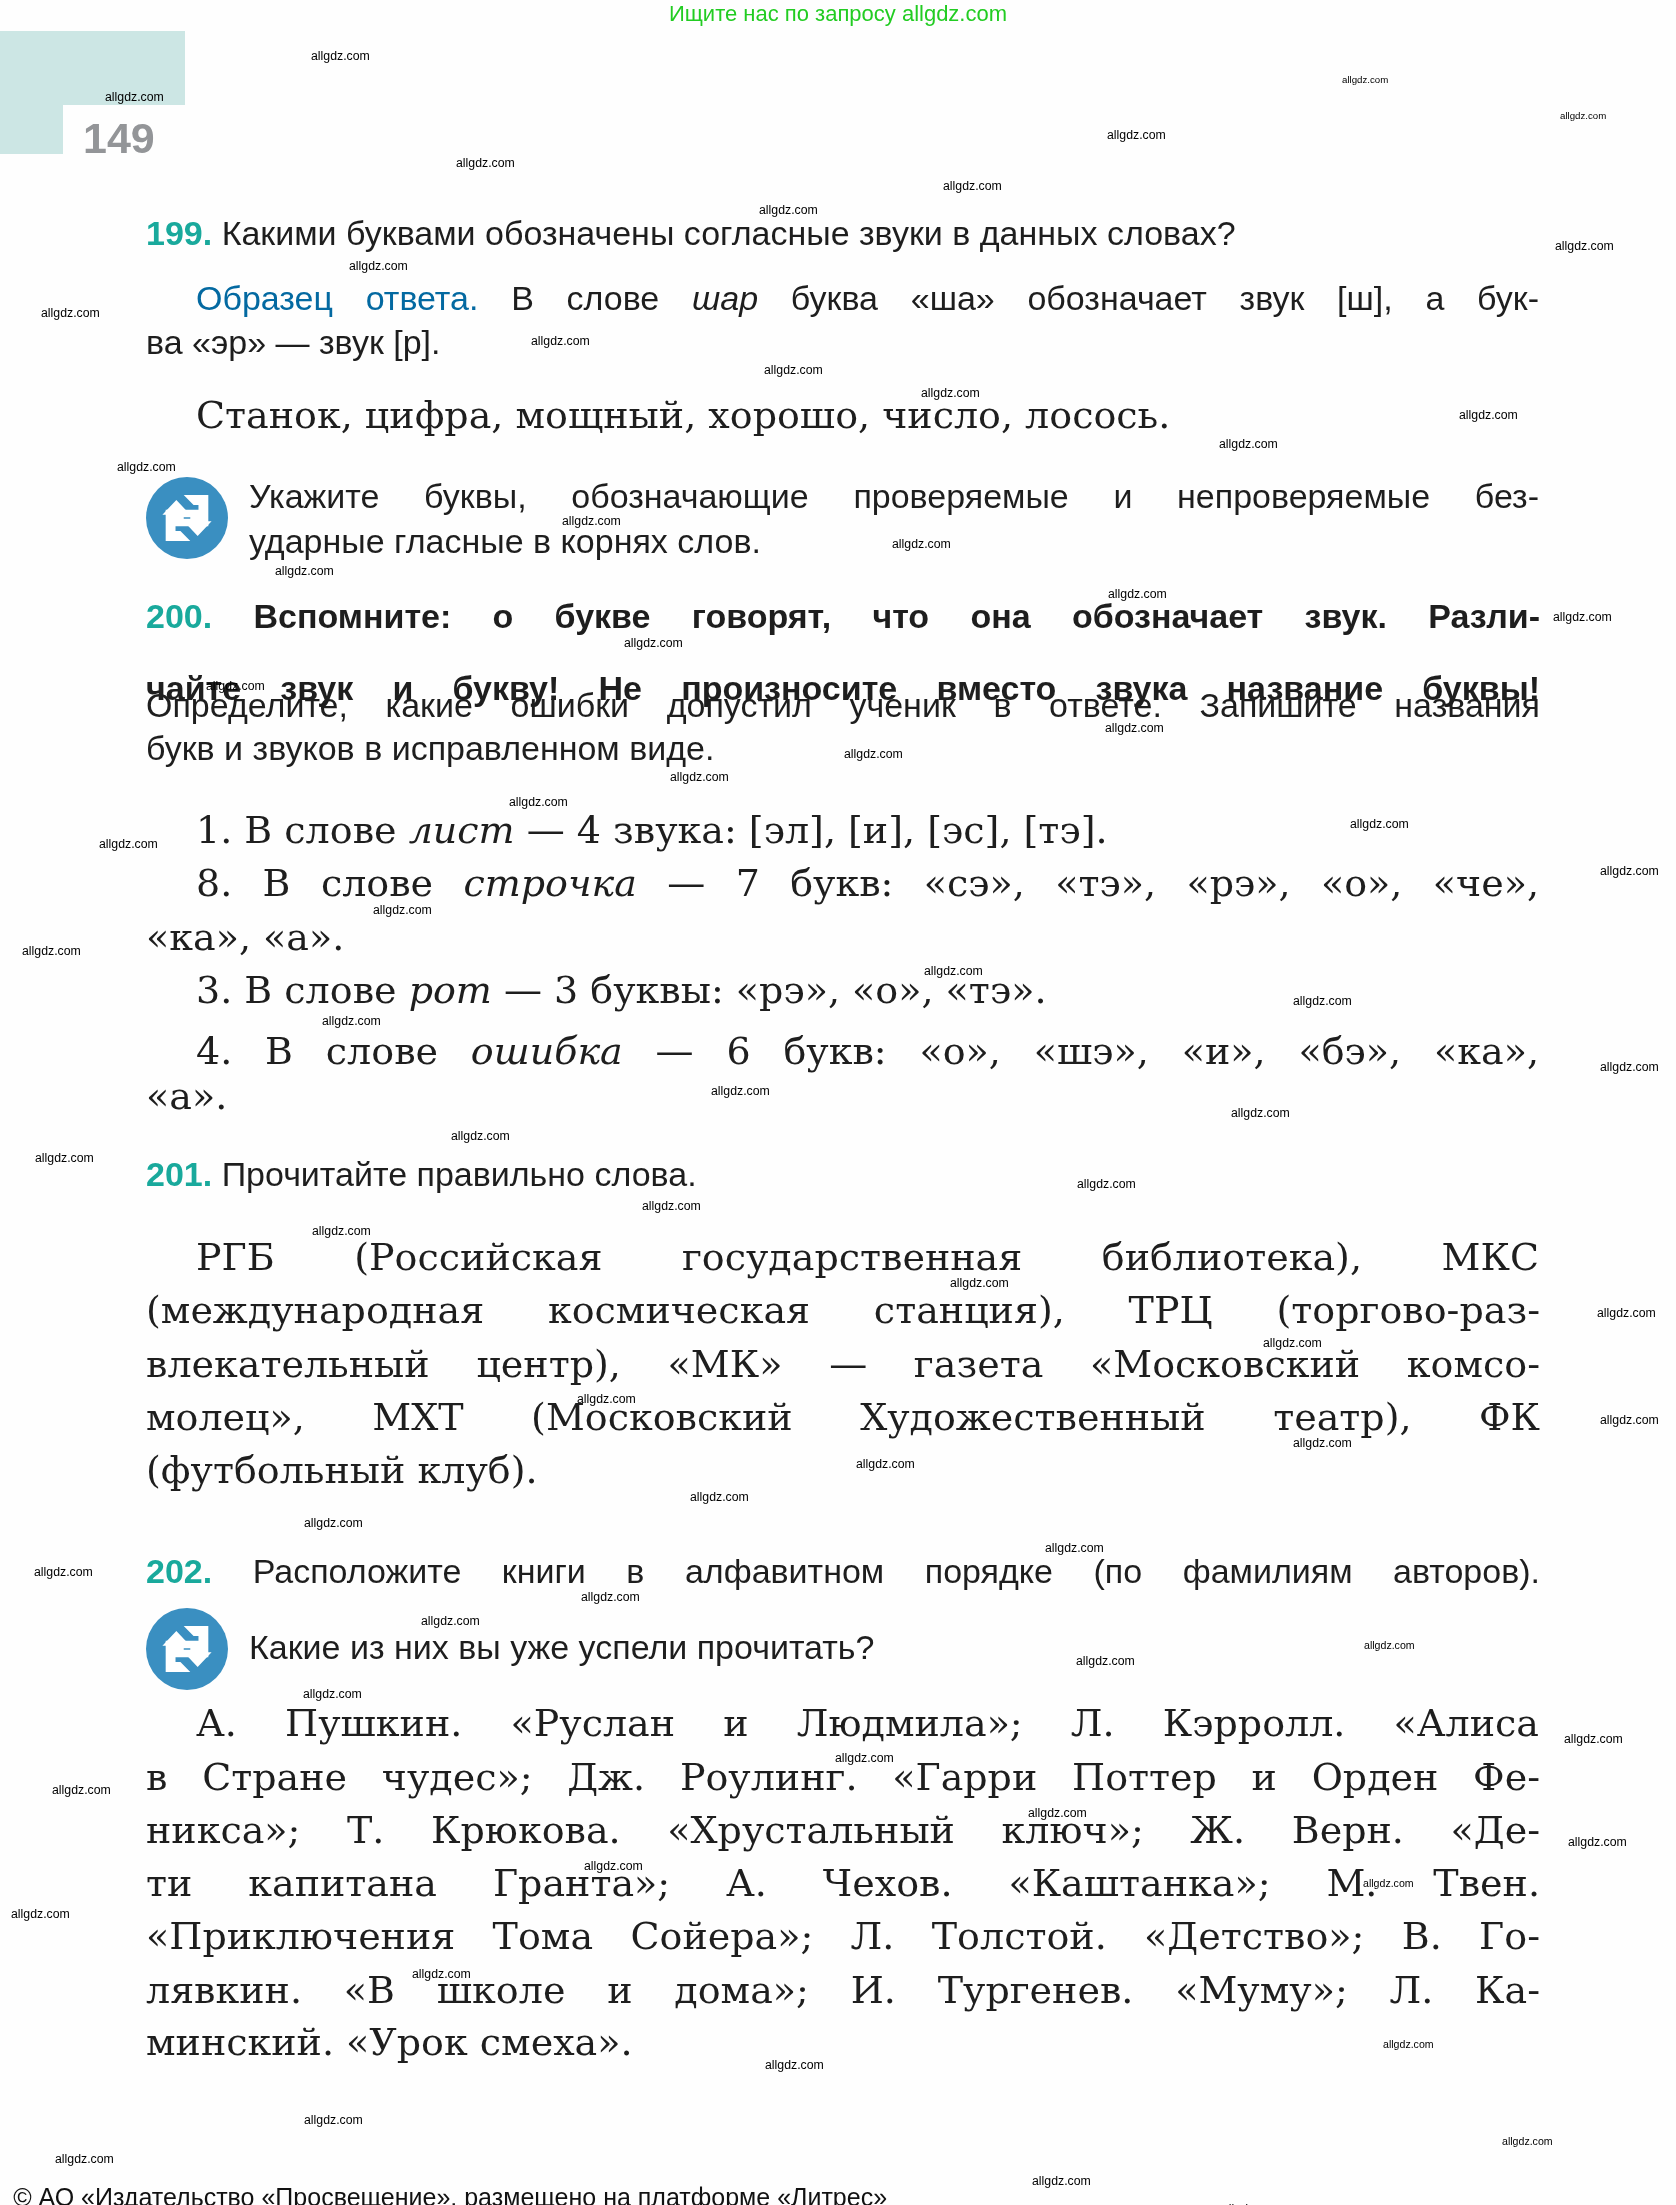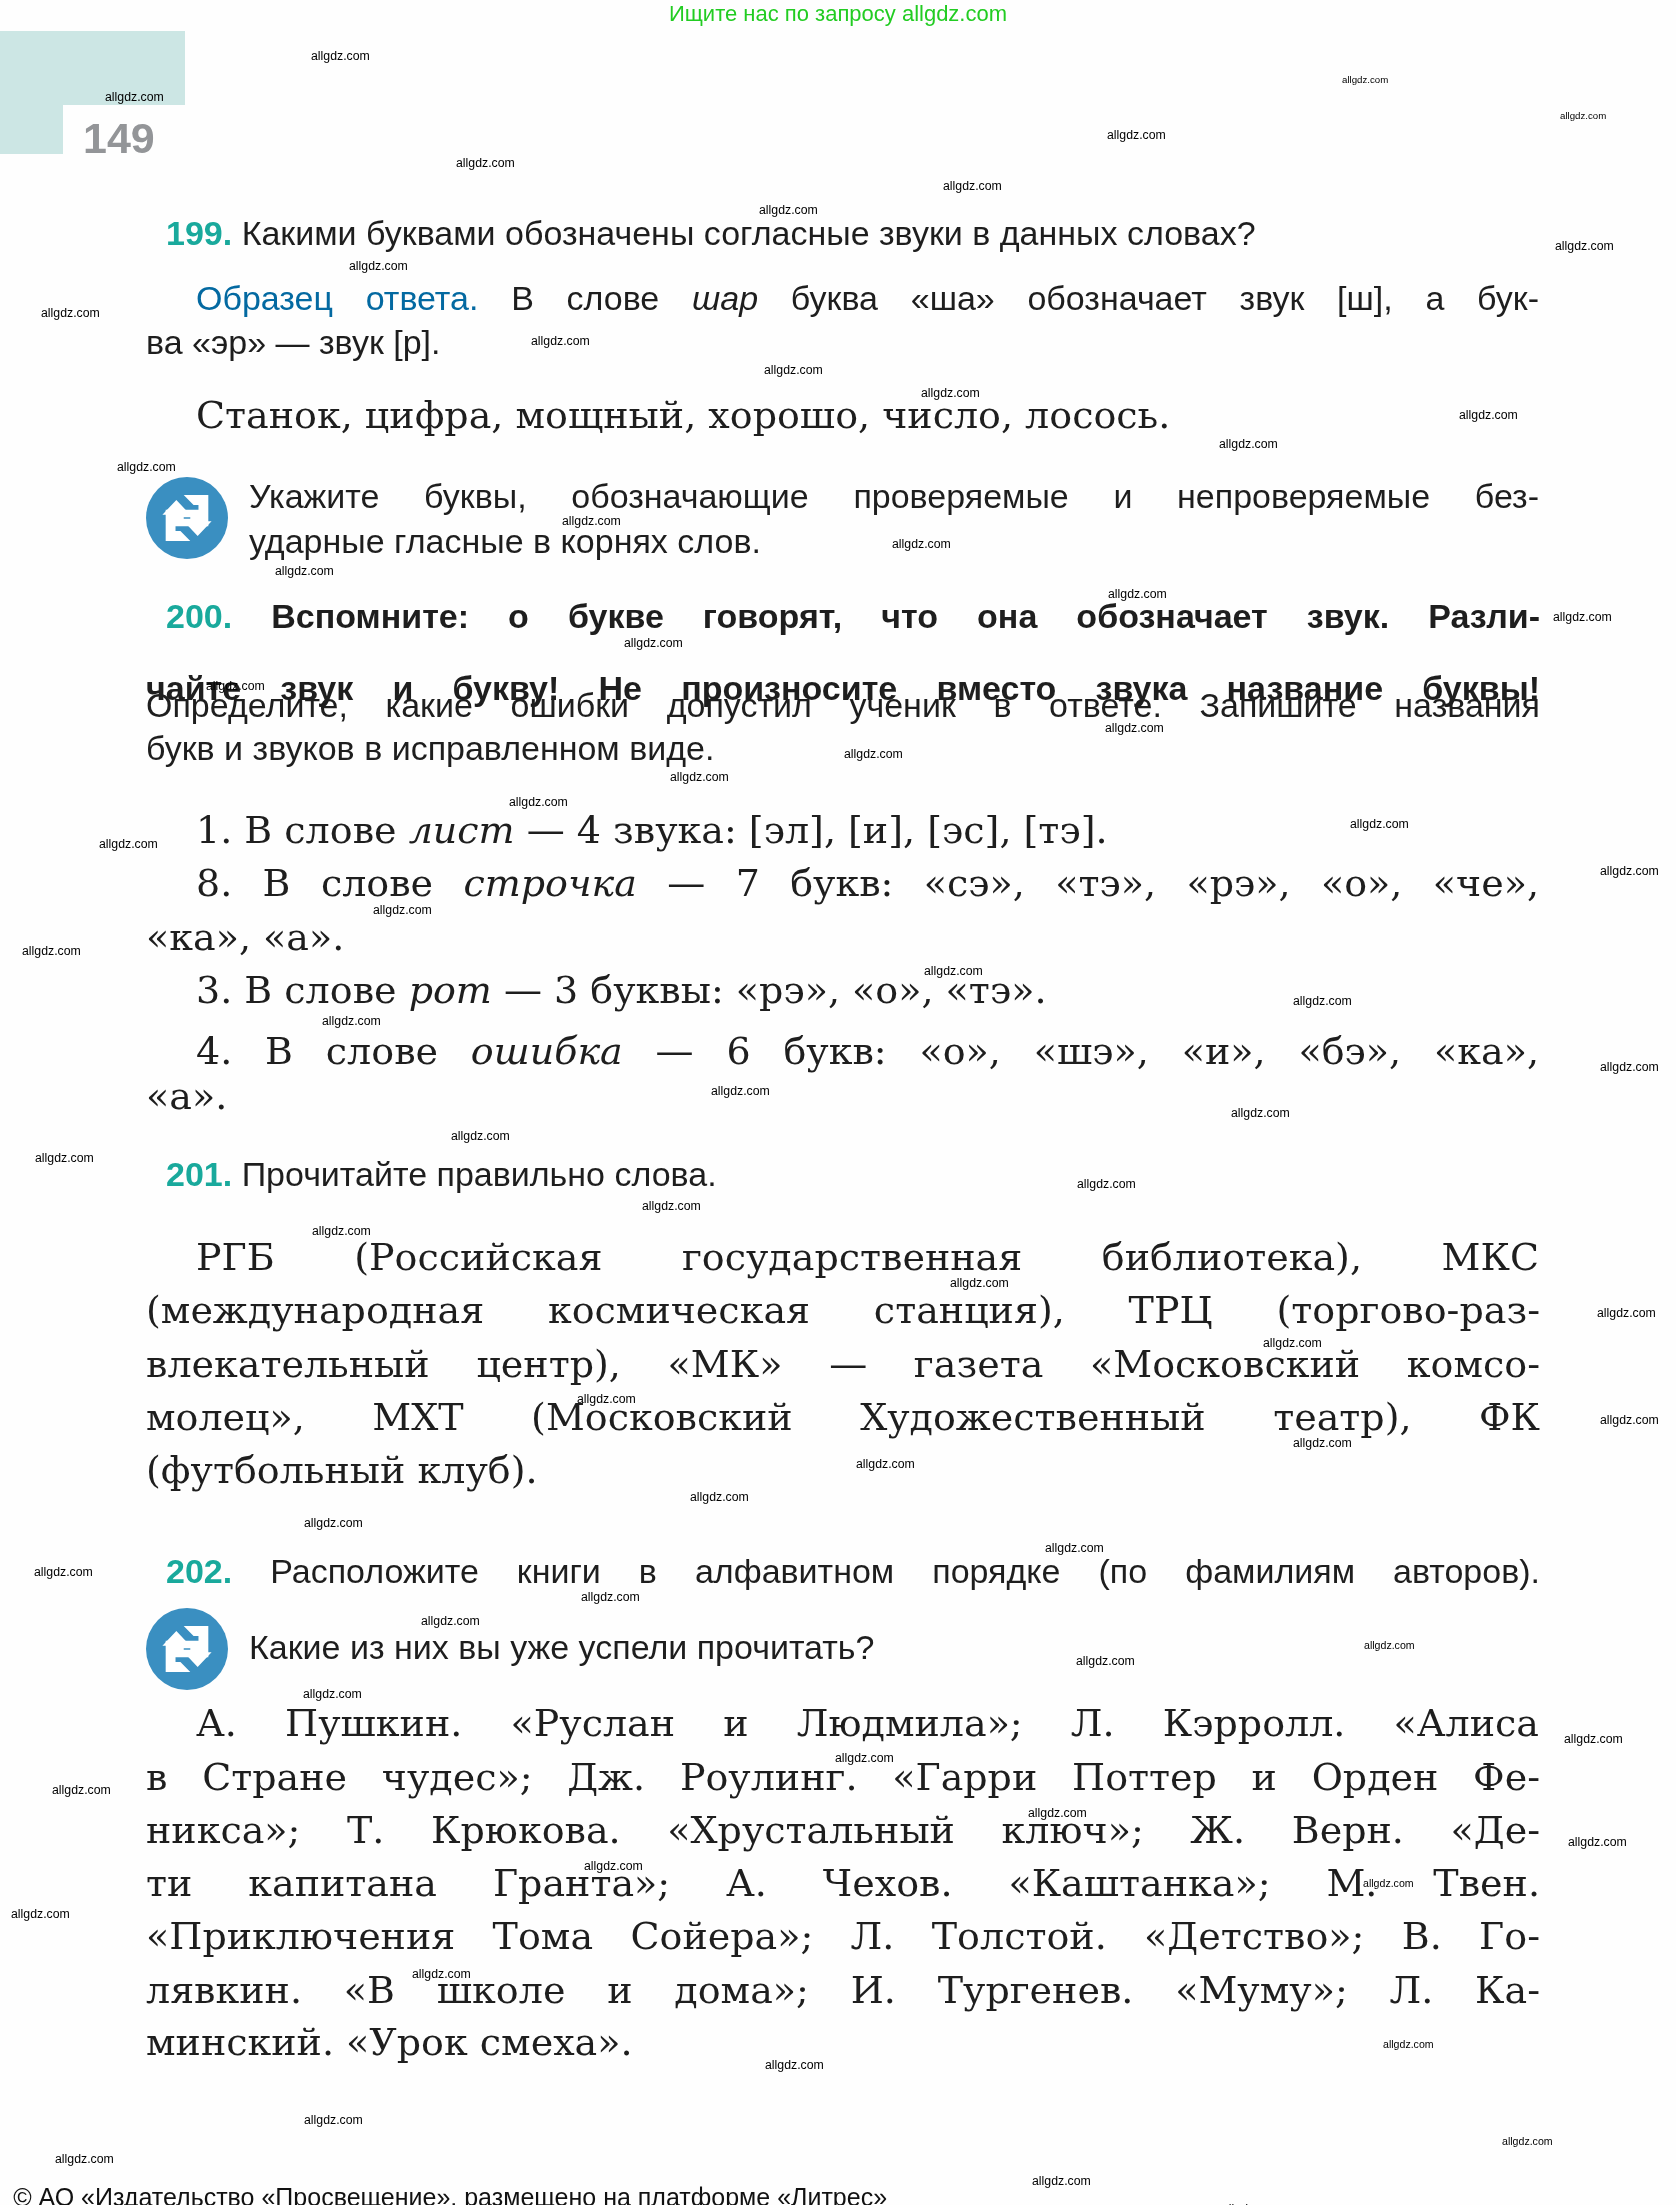--- a/index.html
+++ b/index.html
@@ -2,21 +2,21 @@
 <html style="font-size:7px"><head>
 <meta charset="utf-8">
 <style>
   html, body { margin:0; padding:0; background:#fefefe; }
   body { width:1676px; height:2256px; position:relative; overflow:hidden; }
   .abs { position:absolute; white-space:nowrap; }
   .topbanner { left:0; width:1676px; top:0.9px; text-align:center; font-size:22px; color:#22cc22; font-family:"Liberation Sans", sans-serif; }
   .tealbox { left:0; top:31px; width:185px; height:123px; background:#cce6e4; }
   .notch { left:63px; top:105px; width:128px; height:53px; background:#fefefe; }
   .pagenum { left:83px; top:114px; font-size:43px; font-weight:bold; color:#939598; font-family:"Liberation Sans", sans-serif; }
-  .num { color:#19a99c; font-weight:bold;margin-left:20px; }
+  .num { color:#19a99c; font-weight:bold; }
   .task { font-size:34px; color:#1e1e1e; font-family:"Liberation Sans", sans-serif; }
   .line { left:146px; width:1394px; text-align:justify; text-align-last:justify; }
   .body { font-size:38px; color:#1e1e1e; font-family:"DejaVu Serif", serif; }
   .teal { color:#0369a1; }
   .icon { width:82px; height:82px; border-radius:50%; background:#3a8fc1; }
   .wm { font-size:12.3px; color:#000; font-family:"Liberation Sans", sans-serif; }
   .copy { left:13.2px; top:2183px; font-size:25px; color:#111; font-family:"Liberation Sans", sans-serif; }
   i { font-style:italic; }
 </style>
 </head>

